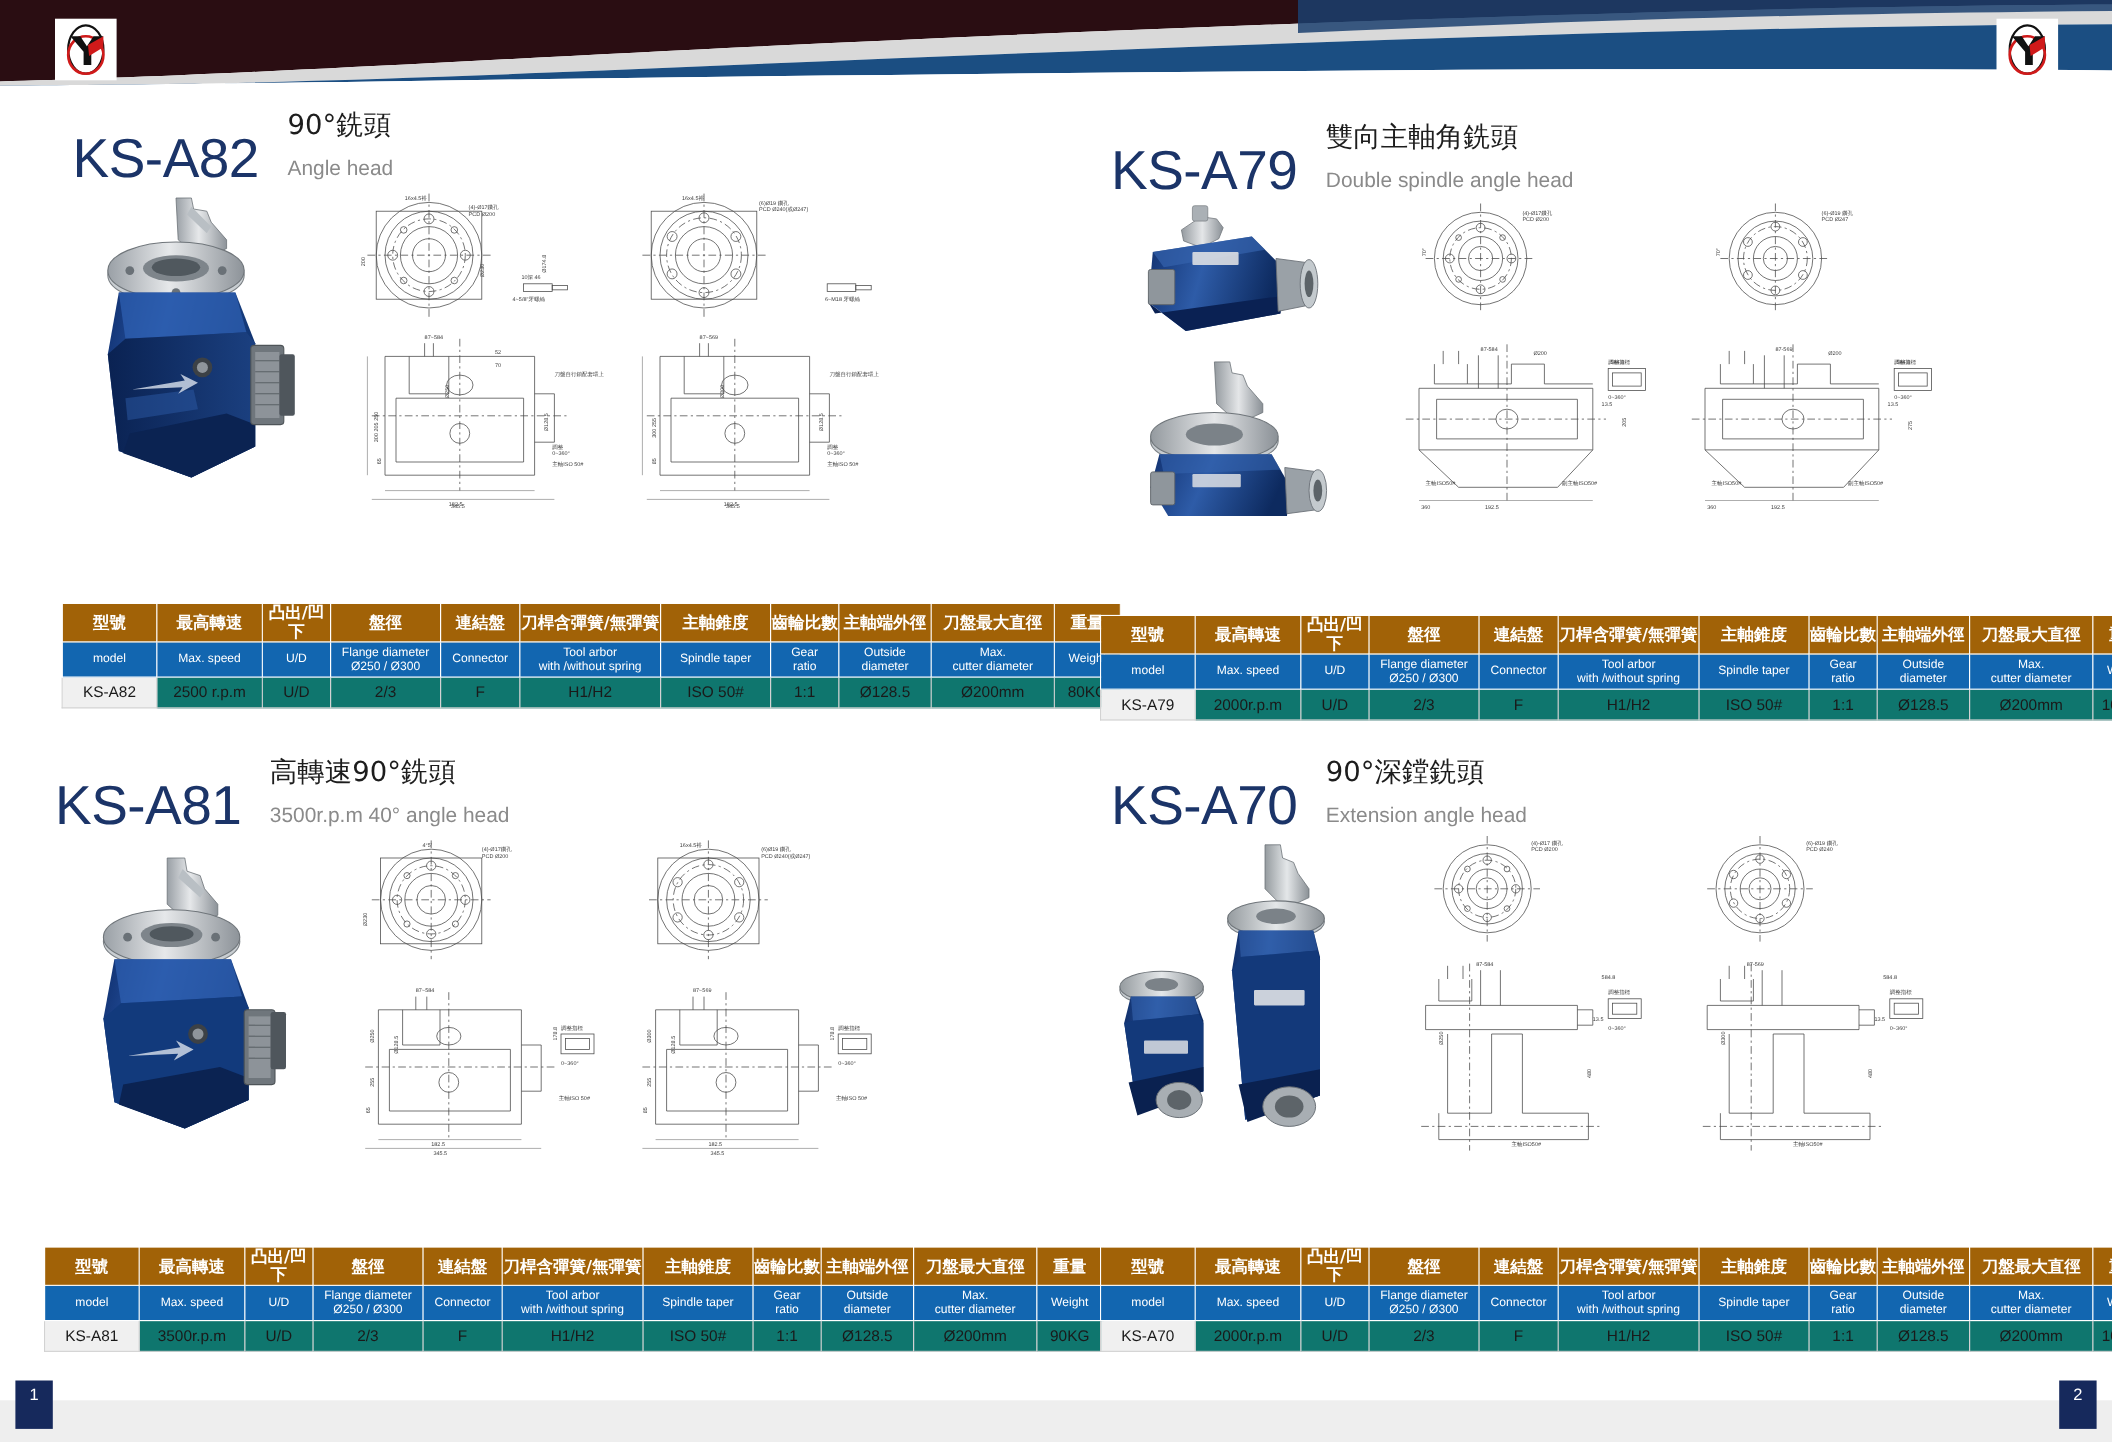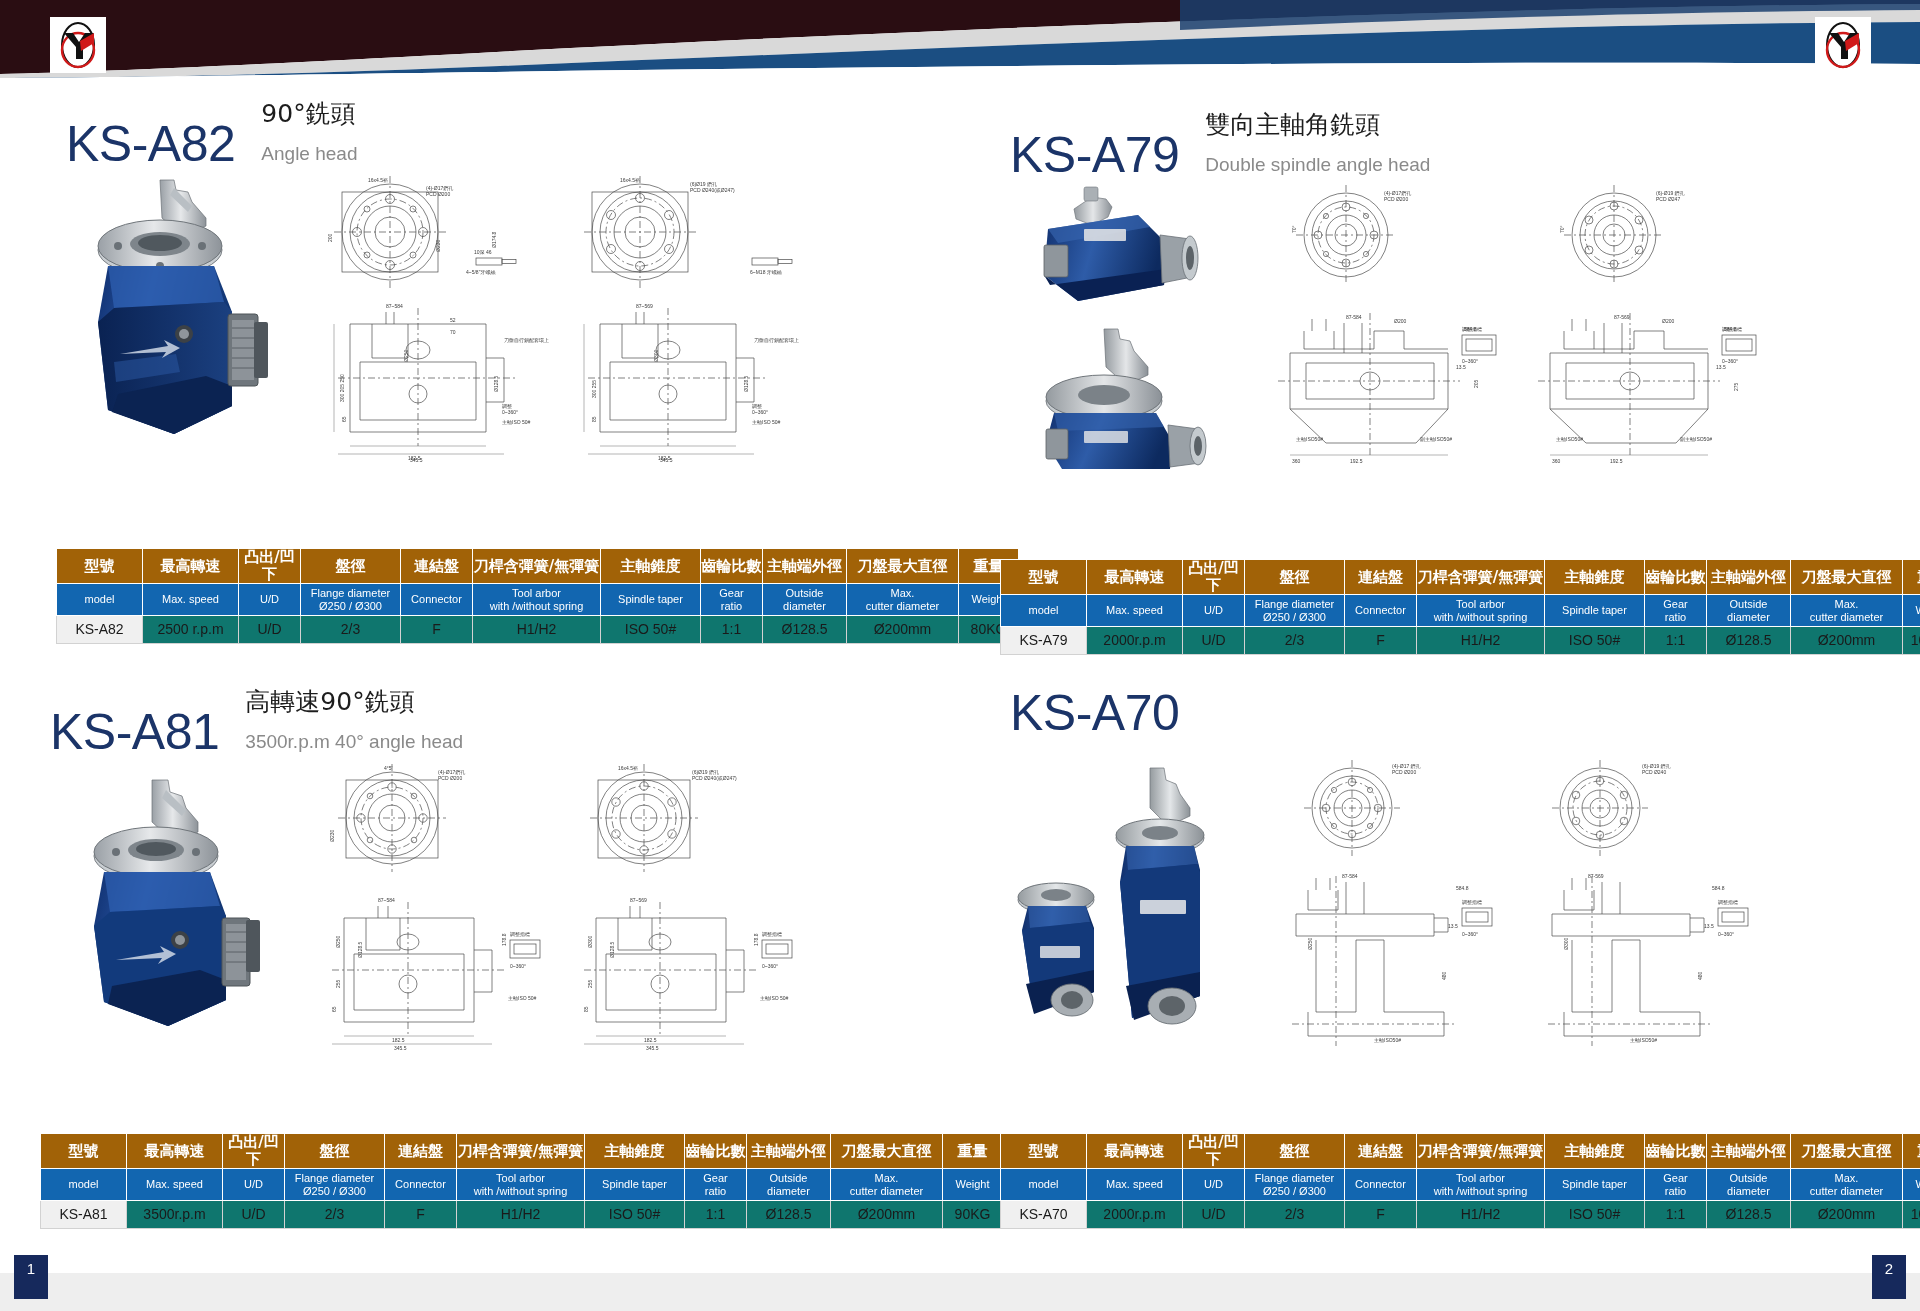--- a/index.html
+++ b/index.html
@@ -809,20 +809,24 @@
         <td>Ø200mm</td>
         <td>90KG</td>
       </tr>
     </tbody>
       </table>
   </div>
 
   <div class="product p-br">
     <div class="head">
       <div class="model-name">KS-A70</div>
+      <div class="head-txt">
+        <div class="title-cn">90°深鏜銑頭</div>
+        <div class="title-en">Extension angle head</div>
+      </div>
     </div>
 
     <div class="figs">
       <div class="photo-box">
         <svg viewBox="0 0 228 300">
           <defs>
             <linearGradient id="blueD" x1="0" y1="0" x2="1" y2=".15">
               <stop offset="0" stop-color="#0f2d68"></stop>
                 <stop offset=".42" stop-color="#2c5aa6"></stop>
               <stop offset="1" stop-color="#0d2a60"></stop>

